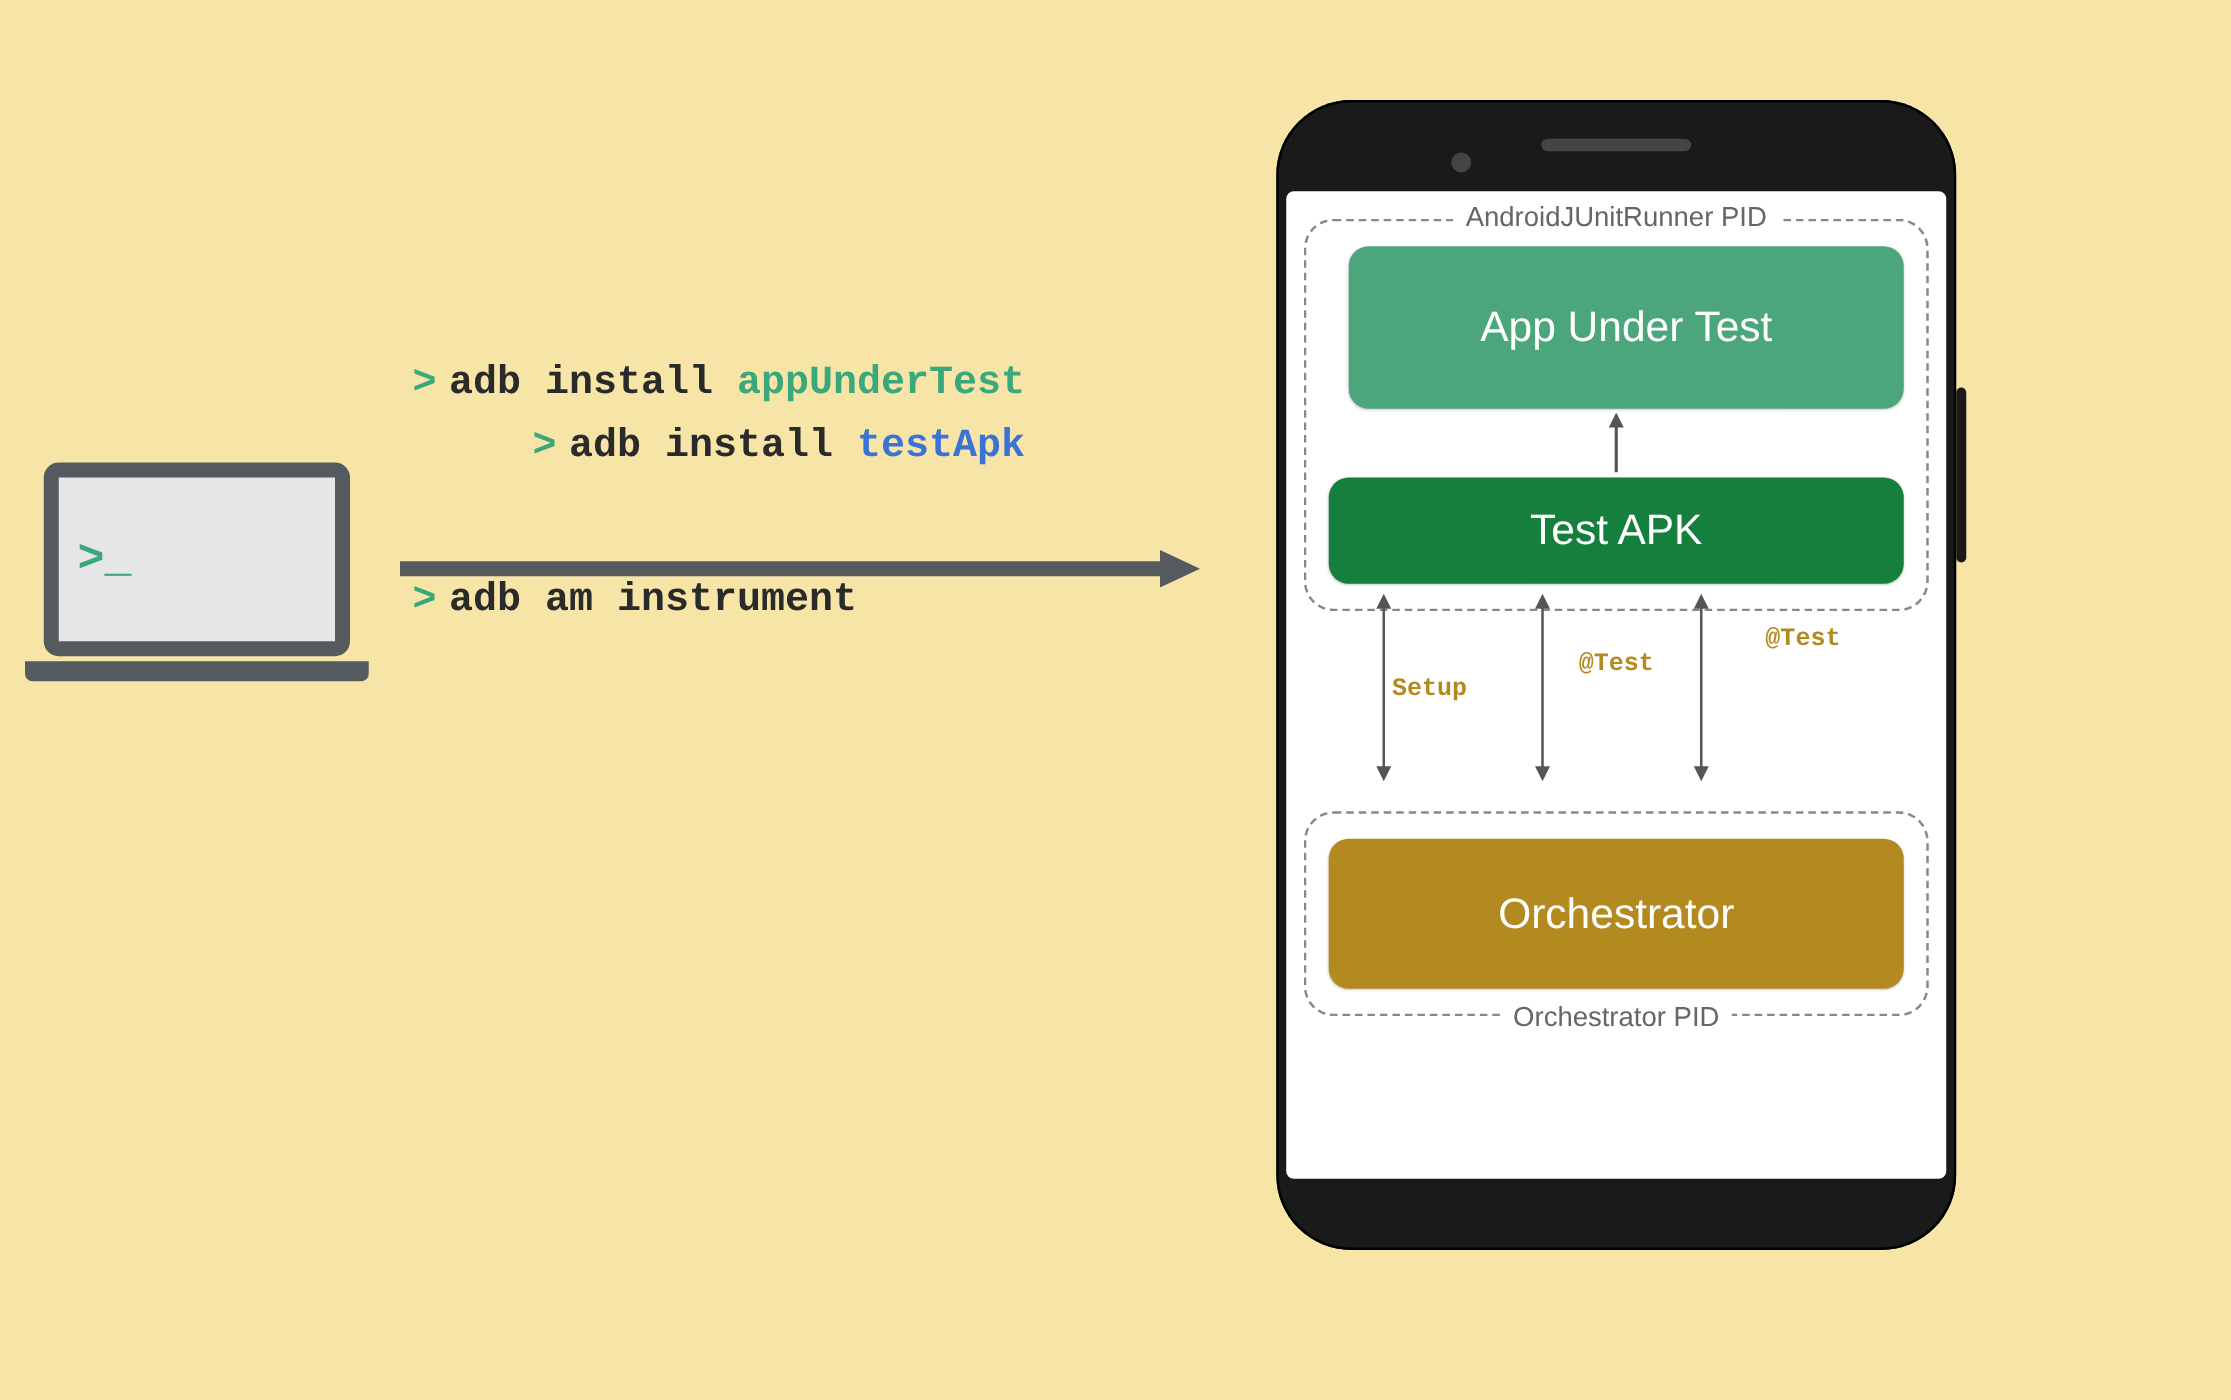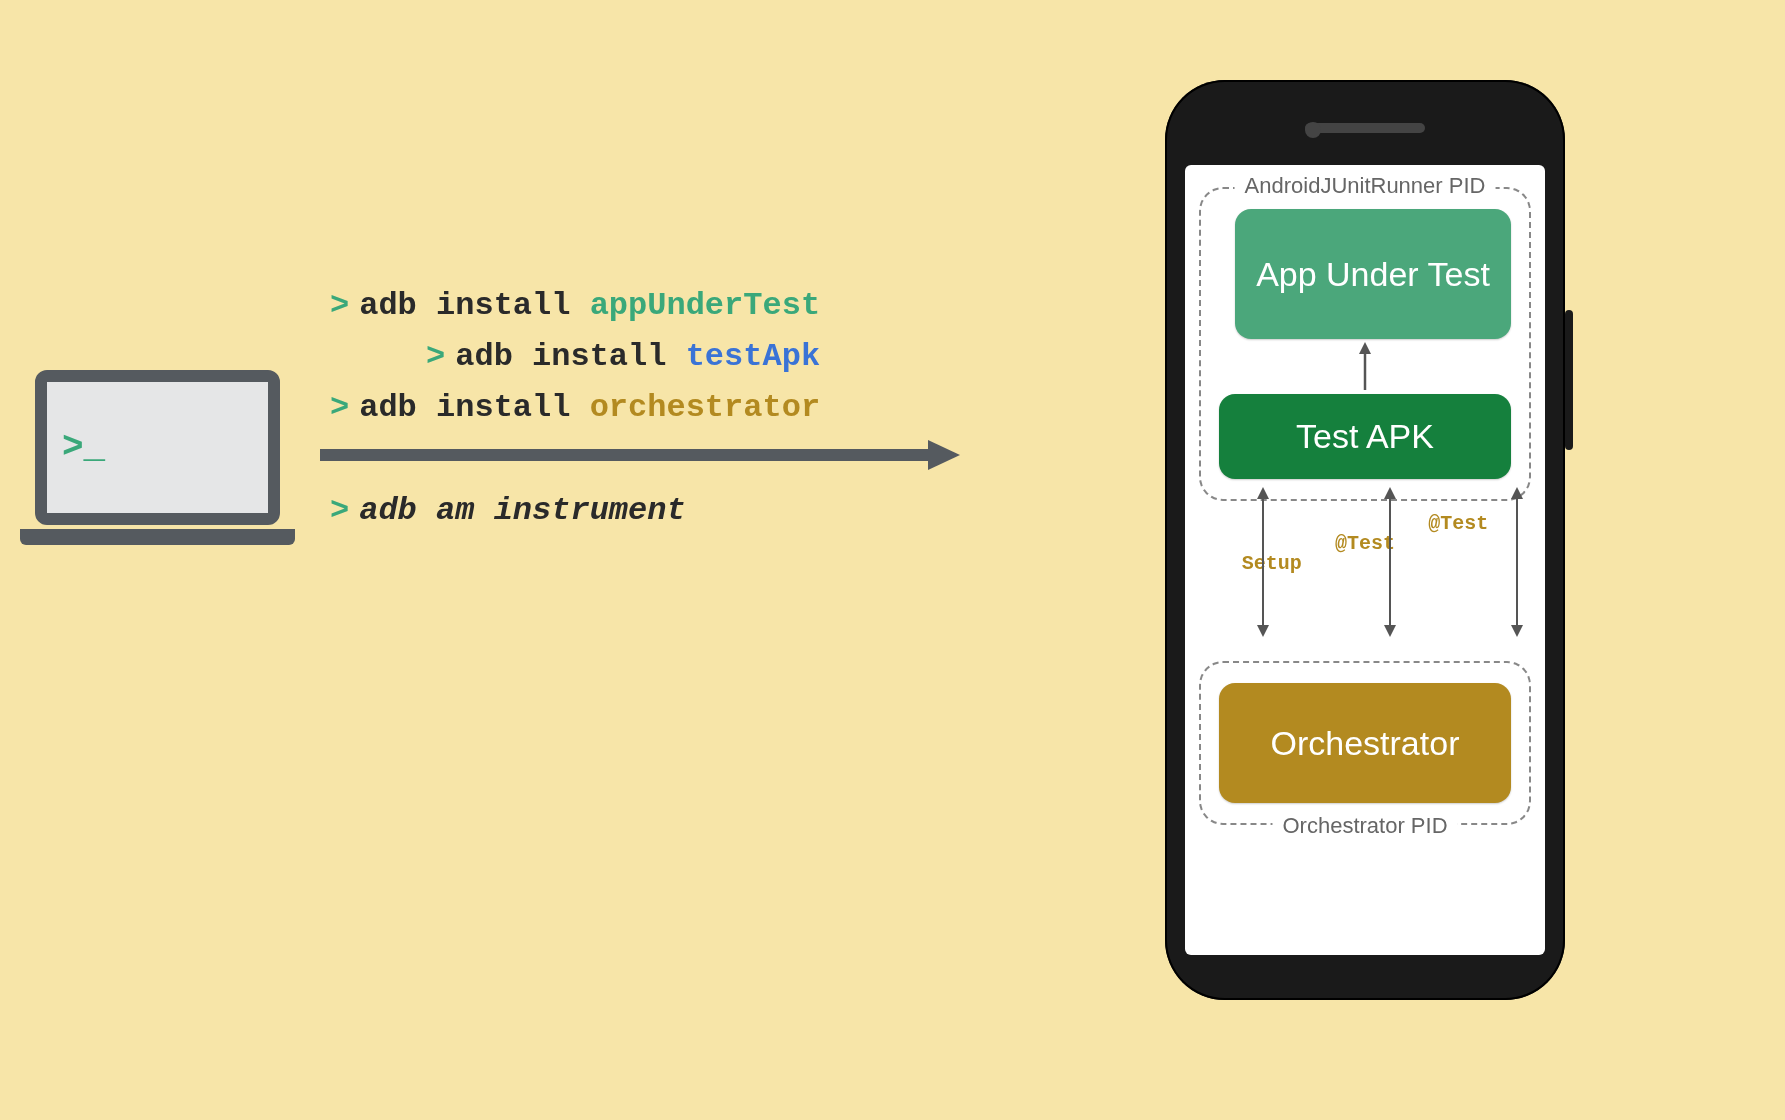--- a/index.html
+++ b/index.html
@@ -58,47 +58,46 @@
     text-align: right;
   }
   .cmd-line { white-space: nowrap; }
   .prompt { color: #3aa87a; margin-right: 10px; }
   .arg-green { color: #3aa87a; }
   .arg-blue  { color: #3a73d6; }
   .arg-gold  { color: #b38a20; }
   .cmd-after {
     position: absolute;
     left: 330px;
-    top: 492px;
+    top: 461px;
     font-family: "Courier New", monospace;
     font-size: 32px;
     font-weight: bold;
     color: #2a2a2a;
-    font-style: italic;
   }
 
   
   .big-arrow {
     position: absolute;
     left: 320px;
     top: 440px;
     width: 640px;
     height: 30px;
   }
 
   
   .phone {
     position: absolute;
     right: 220px;
     top: 80px;
-    width: 400px;
+    width: 544px;
     height: 920px;
     background: #1a1a1a;
     border-radius: 60px;
-    padding: 20px;
+    padding: 8px;
     box-shadow: 0 0 0 2px #000 inset;
   }
   .phone-side {
     position: absolute;
     right: -8px;
     top: 230px;
     width: 8px;
     height: 140px;
     background: #1a1a1a;
     border-radius: 4px;
@@ -234,23 +233,20 @@
   </div>
   <div class="laptop-base"></div>
 </div>
 
 <div class="commands">
   <div class="cmd-line">
     <span class="prompt">&gt;</span><span>adb install </span><span class="arg-green">appUnderTest</span>
   </div>
   <div class="cmd-line">
     <span class="prompt">&gt;</span><span>adb install </span><span class="arg-blue">testApk</span>
-  </div>
-  <div class="cmd-line">
-    <span class="prompt">&gt;</span><span>adb install </span><span class="arg-gold">orchestrator</span>
   </div>
 </div>
 
 <svg class="big-arrow" viewBox="0 0 640 30">
   <line x1="0" y1="15" x2="612" y2="15" stroke="#555a5f" stroke-width="12"></line>
   <polygon points="608,0 640,15 608,30" fill="#555a5f"></polygon>
 </svg>
 
 <div class="cmd-after">
   <span class="prompt">&gt;</span><span>adb am instrument</span>

